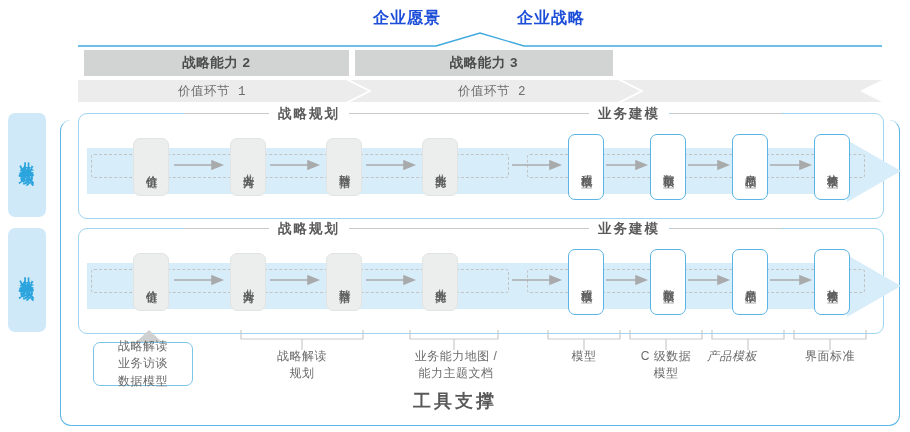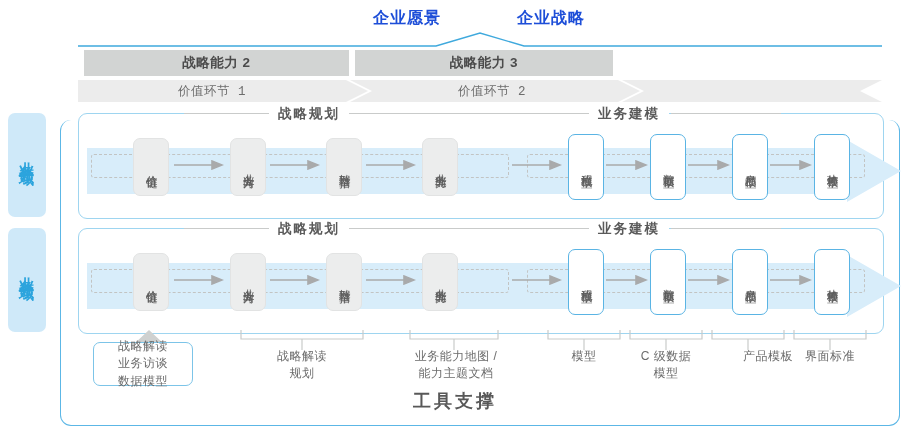--- a/index.html
+++ b/index.html
@@ -357,21 +357,21 @@
 
   <div class="tool" style="left:528px;top:348px;width:112px;">
     <div>模型</div>
   </div>
 
   <div class="tool" style="left:610px;top:348px;width:112px;">
     <div>C 级数据</div>
     <div>模型</div>
   </div>
 
-  <div class="tool" style="left:712px;top:348px;width:112px;">
+  <div class="tool" style="left:676px;top:348px;width:112px;font-style:italic;">
     <div>产品模板</div>
   </div>
 
   <div class="tool" style="left:774px;top:348px;width:112px;">
     <div>界面标准</div>
   </div>
 
   <div class="support-mask"></div>
   <div class="support">工具支撑</div>
 

